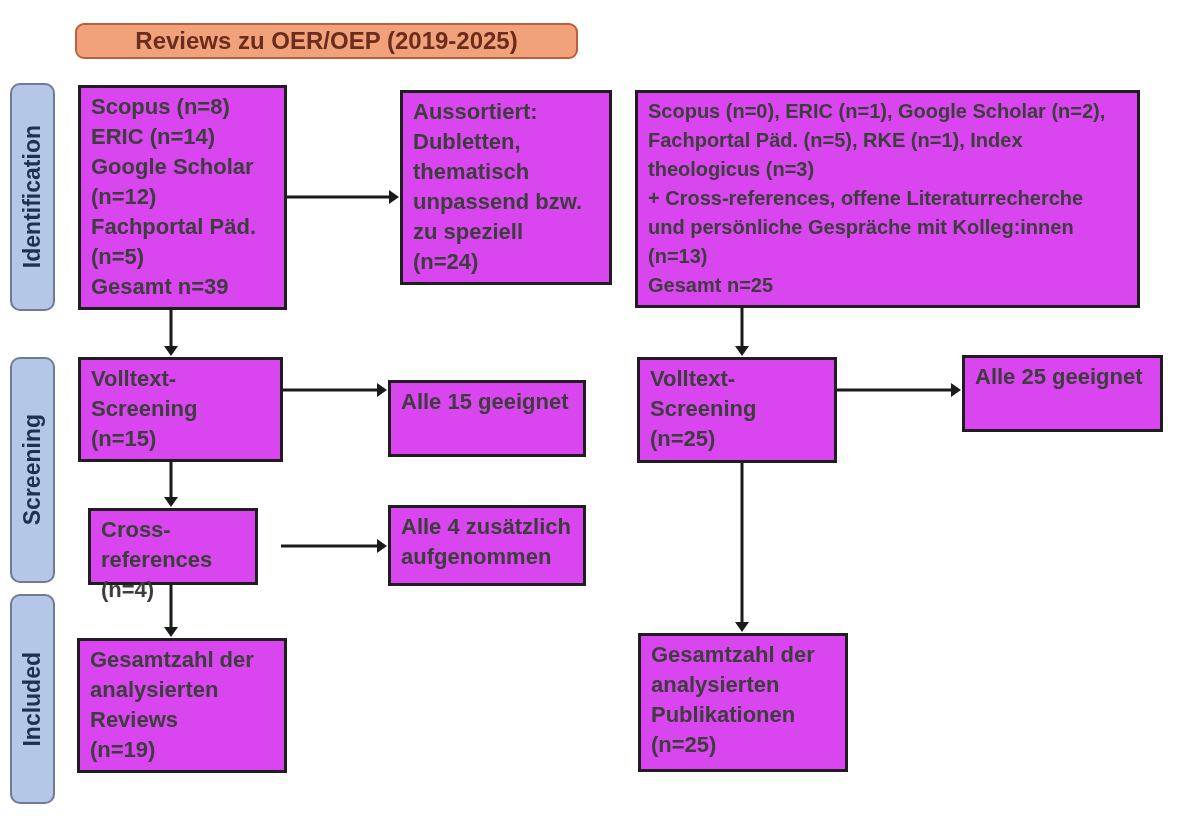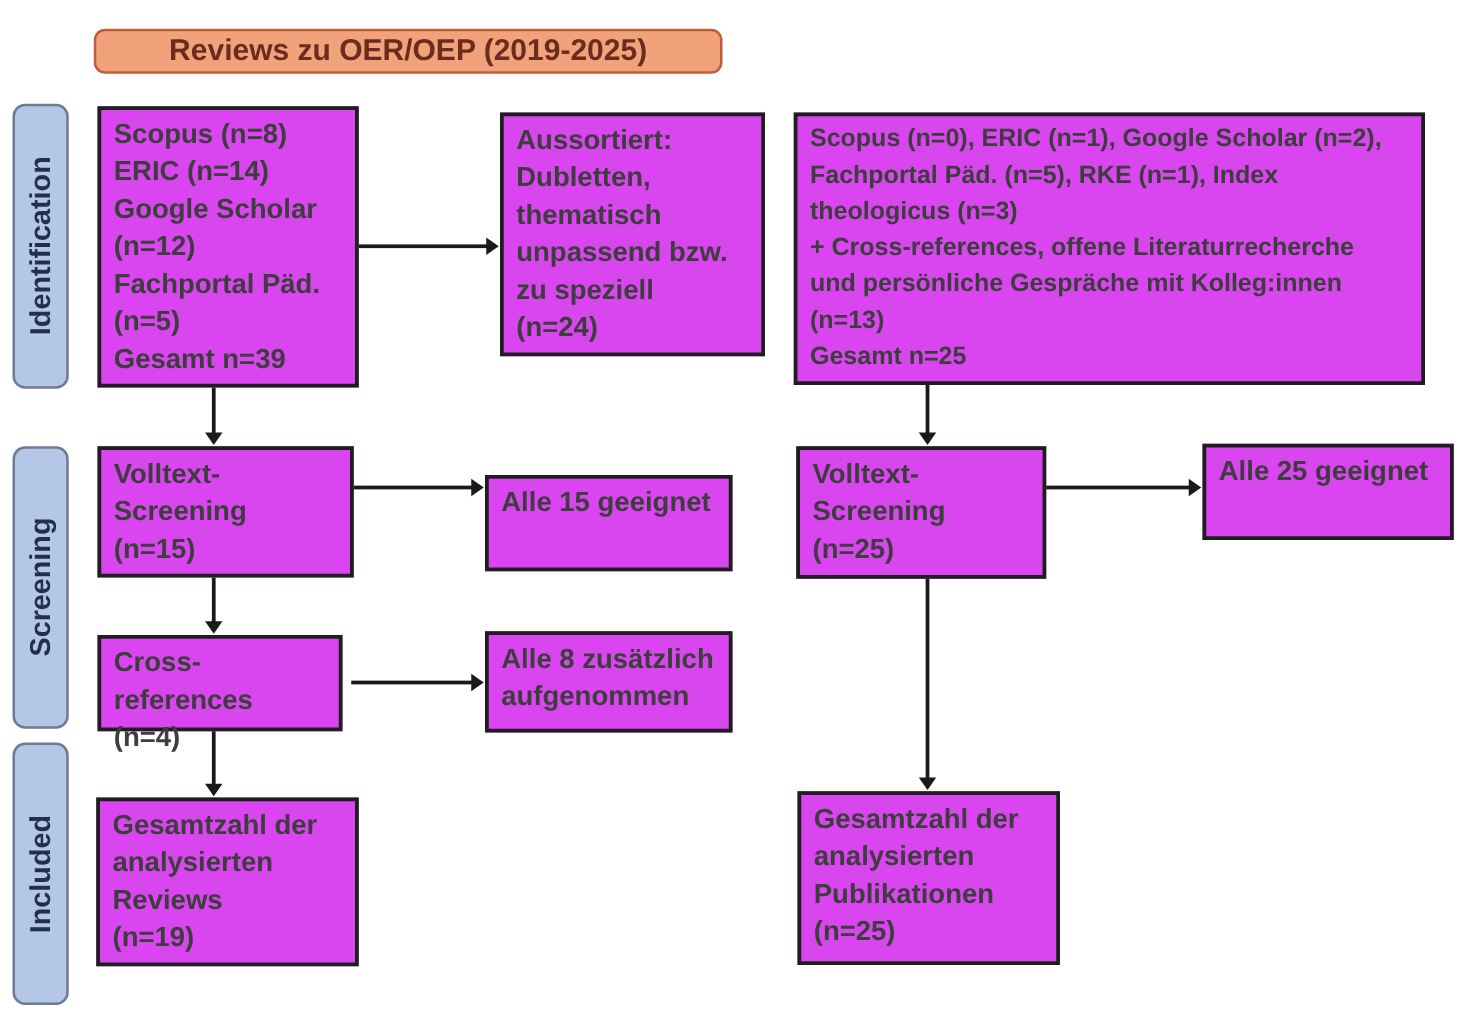--- a/index.html
+++ b/index.html
@@ -119,23 +119,23 @@
   <div class="fbox" style="left:400px; top:90px; width:212px; height:195px;">Aussortiert:
 Dubletten,
 thematisch
 unpassend bzw.
 zu speziell
 (n=24)</div>
   <div class="fbox" style="left:78px; top:357px; width:205px; height:105px;">Volltext-
 Screening
 (n=15)</div>
   <div class="fbox" style="left:388px; top:355px; width:198px; height:77px;margin-top:25px;">Alle 15 geeignet</div>
-  <div class="fbox" style="left:78px; top:508px; width:196px; height:77px;">Cross-references
+  <div class="fbox" style="left:88px; top:508px; width:170px; height:77px;">Cross-references
 (n=4)</div>
-  <div class="fbox" style="left:388px; top:505px; width:198px; height:81px;">Alle 8 zusätzlich
+  <div class="fbox" style="left:388px; top:505px; width:198px; height:81px;">Alle 4 zusätzlich
 aufgenommen</div>
   <div class="fbox" style="left:77px; top:638px; width:210px; height:135px;">Gesamtzahl der
 analysierten
 Reviews
 (n=19)</div>
 
   <div class="fbox small-text" style="left:635px; top:90px; width:505px; height:218px;">Scopus (n=0), ERIC (n=1), Google Scholar (n=2),
 Fachportal Päd. (n=5), RKE (n=1), Index
 theologicus (n=3)
 + Cross-references, offene Literaturrecherche

